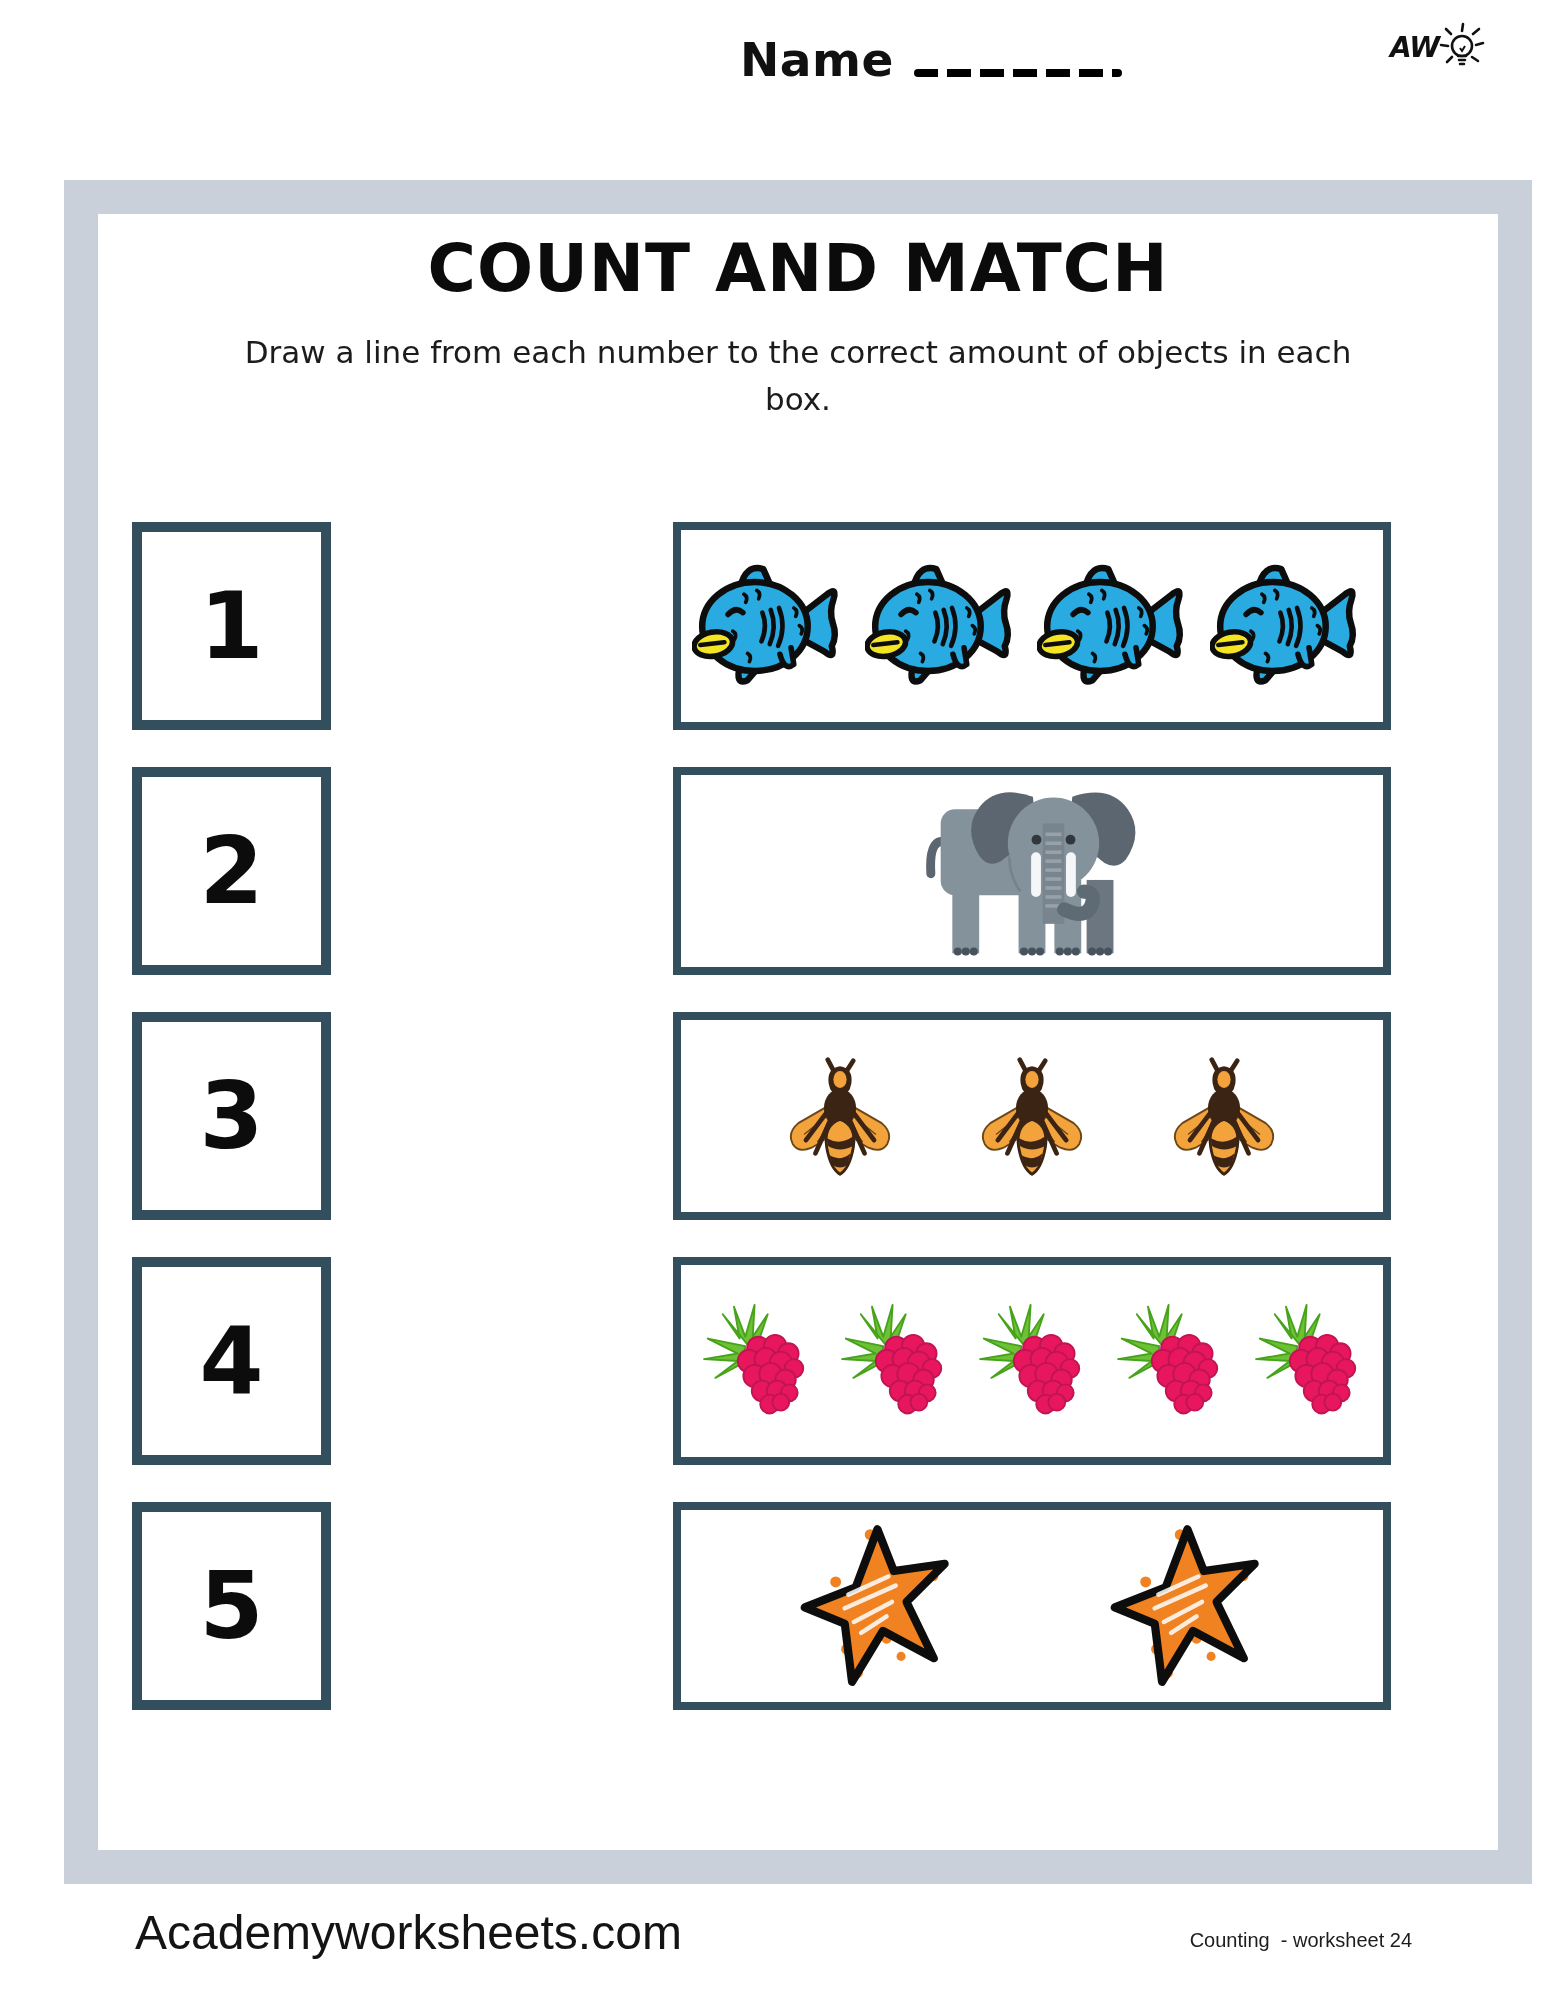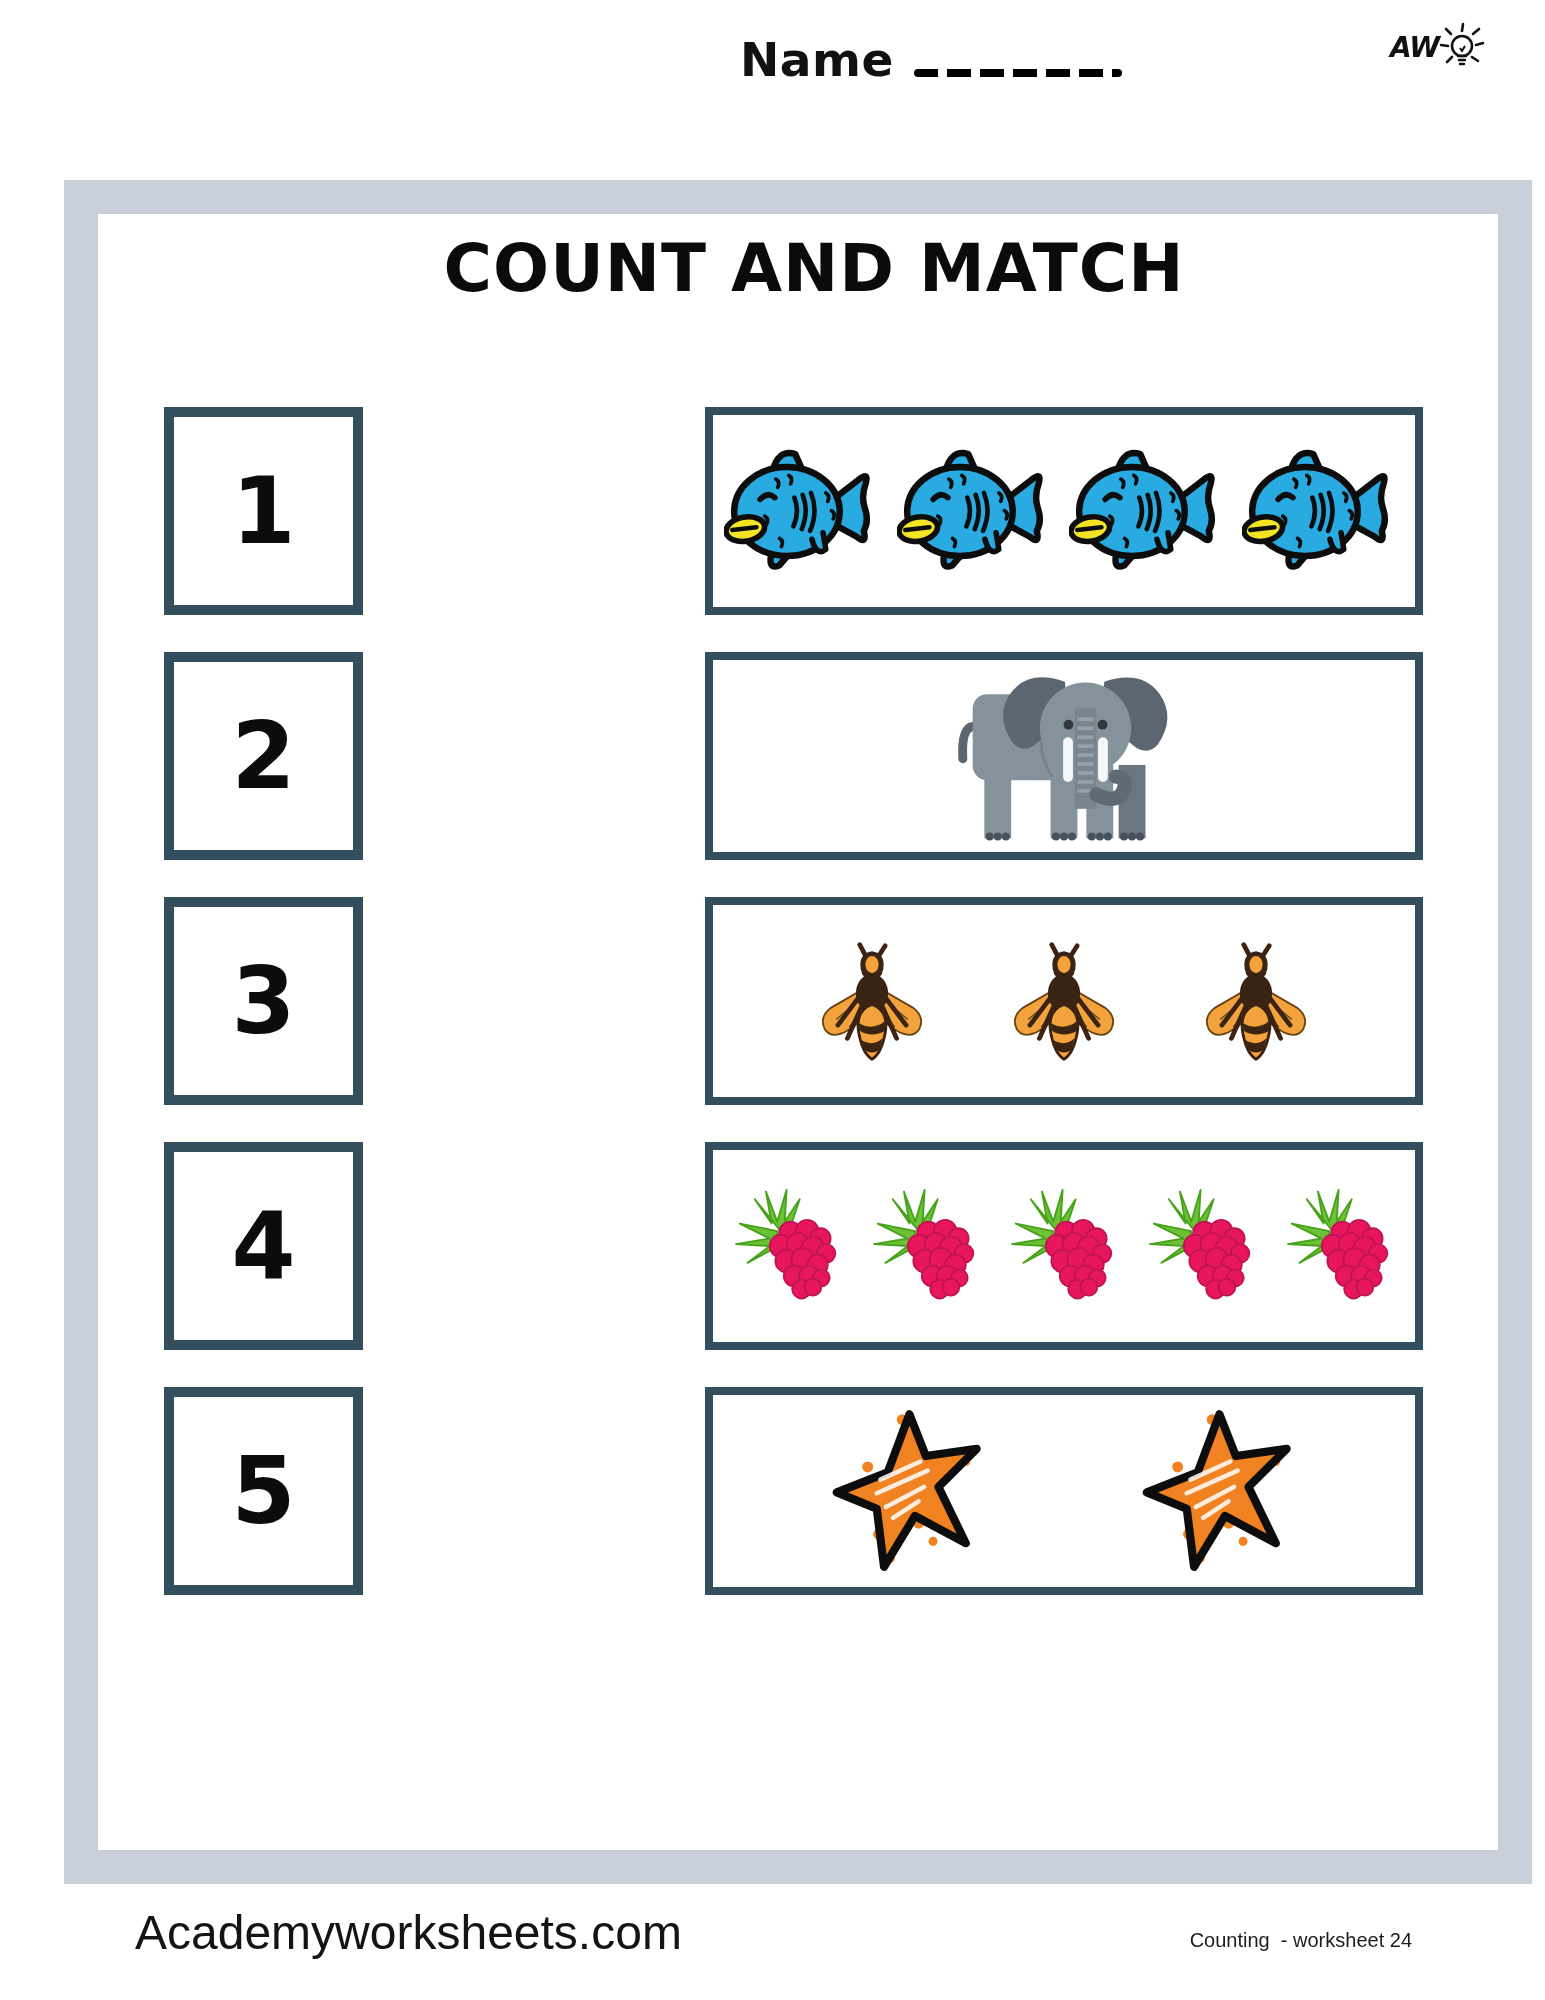--- a/index.html
+++ b/index.html
@@ -23,21 +23,21 @@
   .date-field{left:740px;top:34px;}
   .hand{font-weight:800;font-size:47px;line-height:1.1;letter-spacing:0.5px;}
   .dash-line{display:inline-block;height:8px;margin:0 0 9px 20px;border-radius:4px;
     background:repeating-linear-gradient(90deg,#000 0 24px,transparent 24px 33px);}
   .name-line{width:365px;}
   .date-line{width:208px;}
   .logo{position:absolute;left:1390px;top:22px;display:flex;align-items:center;}
   .logo-text{font-weight:900;font-size:28px;letter-spacing:-1px;font-style:italic;}
   
   .card{position:absolute;left:64px;top:180px;width:1468px;height:1704px;
-    border:34px solid var(--frame);background:#fff;box-sizing:border-box;padding-left:32px;}
+    border:34px solid var(--frame);background:#fff;box-sizing:border-box;}
   .title{margin:16px 0 0;text-align:center;font-weight:800;font-size:66px;
     letter-spacing:1px;color:#0b0b0b;}
   .instructions{margin:22px auto 0;max-width:1120px;text-align:center;
     font-size:31px;line-height:1.5;color:#1c1c1c;}
   .rows{margin-top:100px;}
   .row{display:flex;align-items:flex-start;margin-bottom:37px;height:208px;}
   .num-box{box-sizing:border-box;margin-left:34px;width:199px;height:208px;
     border:10px solid var(--box-border);background:#fff;
     display:flex;align-items:center;justify-content:center;flex:none;}
   .num{font-weight:800;font-size:92px;color:#0c0c0c;}
@@ -79,20 +79,21 @@
           <path d="M13,35 L8,40"></path>
           <path d="M33,35 L39,39"></path>
         </g>
         <path d="M21,26 l2,3 l3,-5" stroke="#111" stroke-width="2" fill="none"></path>
       </svg>
     </div>
   </div>
 
   <div class="card">
     <h1 class="title">COUNT AND MATCH</h1>
+    <p class="instructions">Draw a line from each number to the correct amount of objects in each box.</p>
     <div class="rows">
         <div class="row">
           <div class="num-box">
             <span class="num">1</span>
           </div>
           <div class="obj-box obj-fish">
             <svg width="162" height="139" viewBox="0 0 175 150">
         <g stroke="#0d0d0d" stroke-linejoin="round" stroke-linecap="round">
           <path d="M110,68 L145,41 Q157,31 153,45 Q148,59 152,71 Q157,85 151,96 Q155,112 143,102 L110,84 Z" stroke-width="7" style="fill:var(--fish-blue)"></path>
           <path d="M52,33 Q58,7 77,13 L85,31 Z" stroke-width="7" style="fill:var(--fish-blue)"></path>

